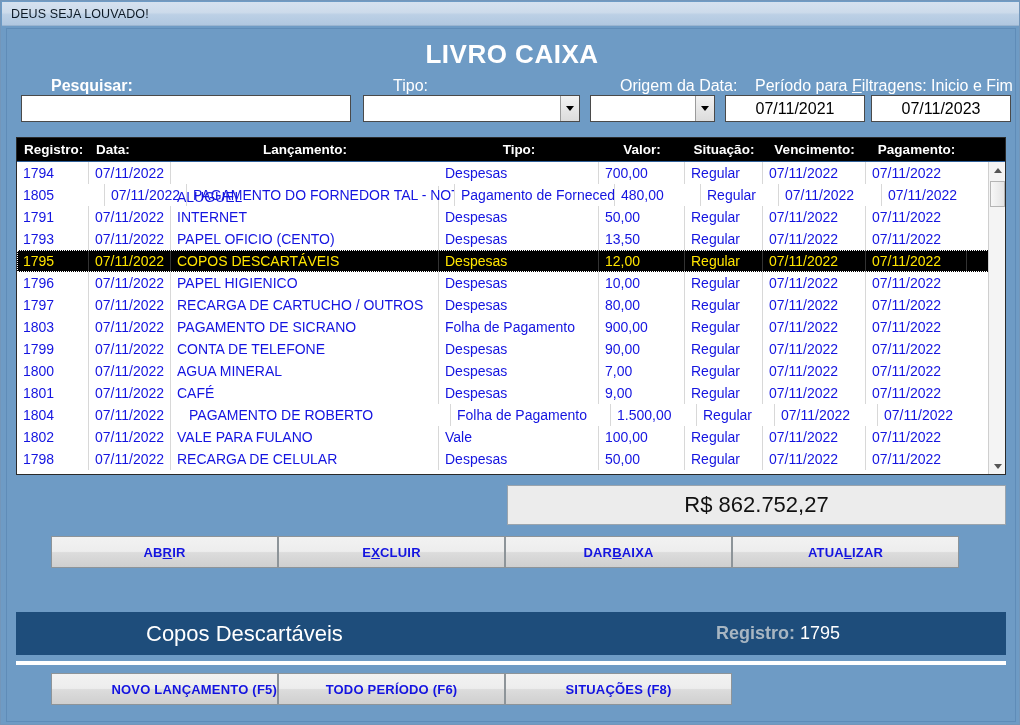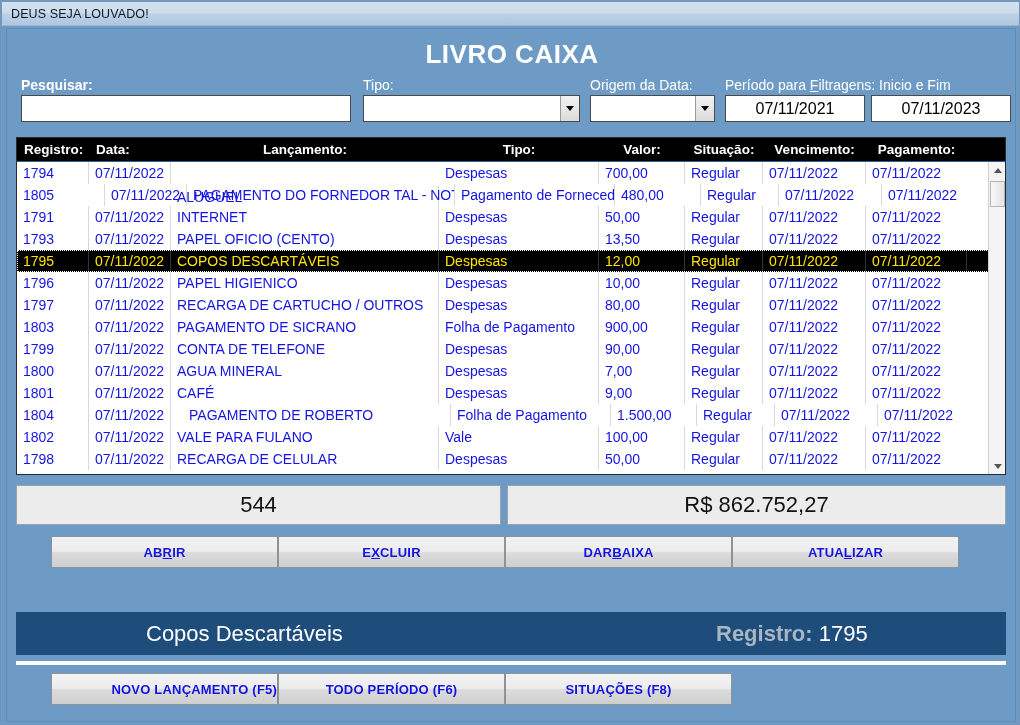--- a/index.html
+++ b/index.html
@@ -56,23 +56,24 @@
     text-align: center;
     font-size: 26px;
     font-weight: bold;
     color: #ffffff;
     letter-spacing: 0.5px;
   }
 
   
   .flabel {
     position: absolute;
-    font-size: 14px;
+    font-size: 16px;
     color: #ffffff;
     white-space: nowrap;
+    margin-left: 30px;
   }
   .flabel.bold { font-weight: bold; }
   .flabel u { text-decoration: underline; }
 
   
   .txtbox {
     position: absolute;
     background: #ffffff;
     border: 1px solid #4a4a4a;
     height: 27px;
@@ -256,21 +257,21 @@
   #detail-name {
     position: absolute;
     left: 130px;
     font-size: 22px;
     color: #ffffff;
     white-space: nowrap;
   }
   #detail-reg-wrap {
     position: absolute;
     left: 700px;
-    font-size: 22px;
+    font-size: 18px;
     white-space: nowrap;
   }
   #detail-reg-label { color: #a8b6c2; font-weight: bold; }
   #detail-reg-value { color: #ffffff; }
 
   #detail-underline {
     position: absolute;
     left: 9px; top: 632px;
     width: 990px; height: 4px;
     background: #ffffff;
@@ -469,23 +470,20 @@
             <div class="gc last" style="width: 101px;">07/11/2022</div>
           </div>
         </div>
       <div id="vscroll">
         <div class="sb-arrow sb-up"></div>
         <div class="sb-thumb"></div>
         <div class="sb-arrow sb-down"></div>
       </div>
     </div>
 
-    <div class="total-box" style="left:9px; top:456px; width:485px;">
-      <span>544</span>
-    </div>
     <div class="total-box" style="left:500px; top:456px; width:499px;">
       <span>R$ 862.752,27</span>
     </div>
 
     <div class="btn" style="left:44px; top:507px; width:227px;">
       <span>AB</span>
         <u>R</u>
         <span>IR</span>
     </div>
     <div class="btn" style="left:271px; top:507px; width:227px;">

